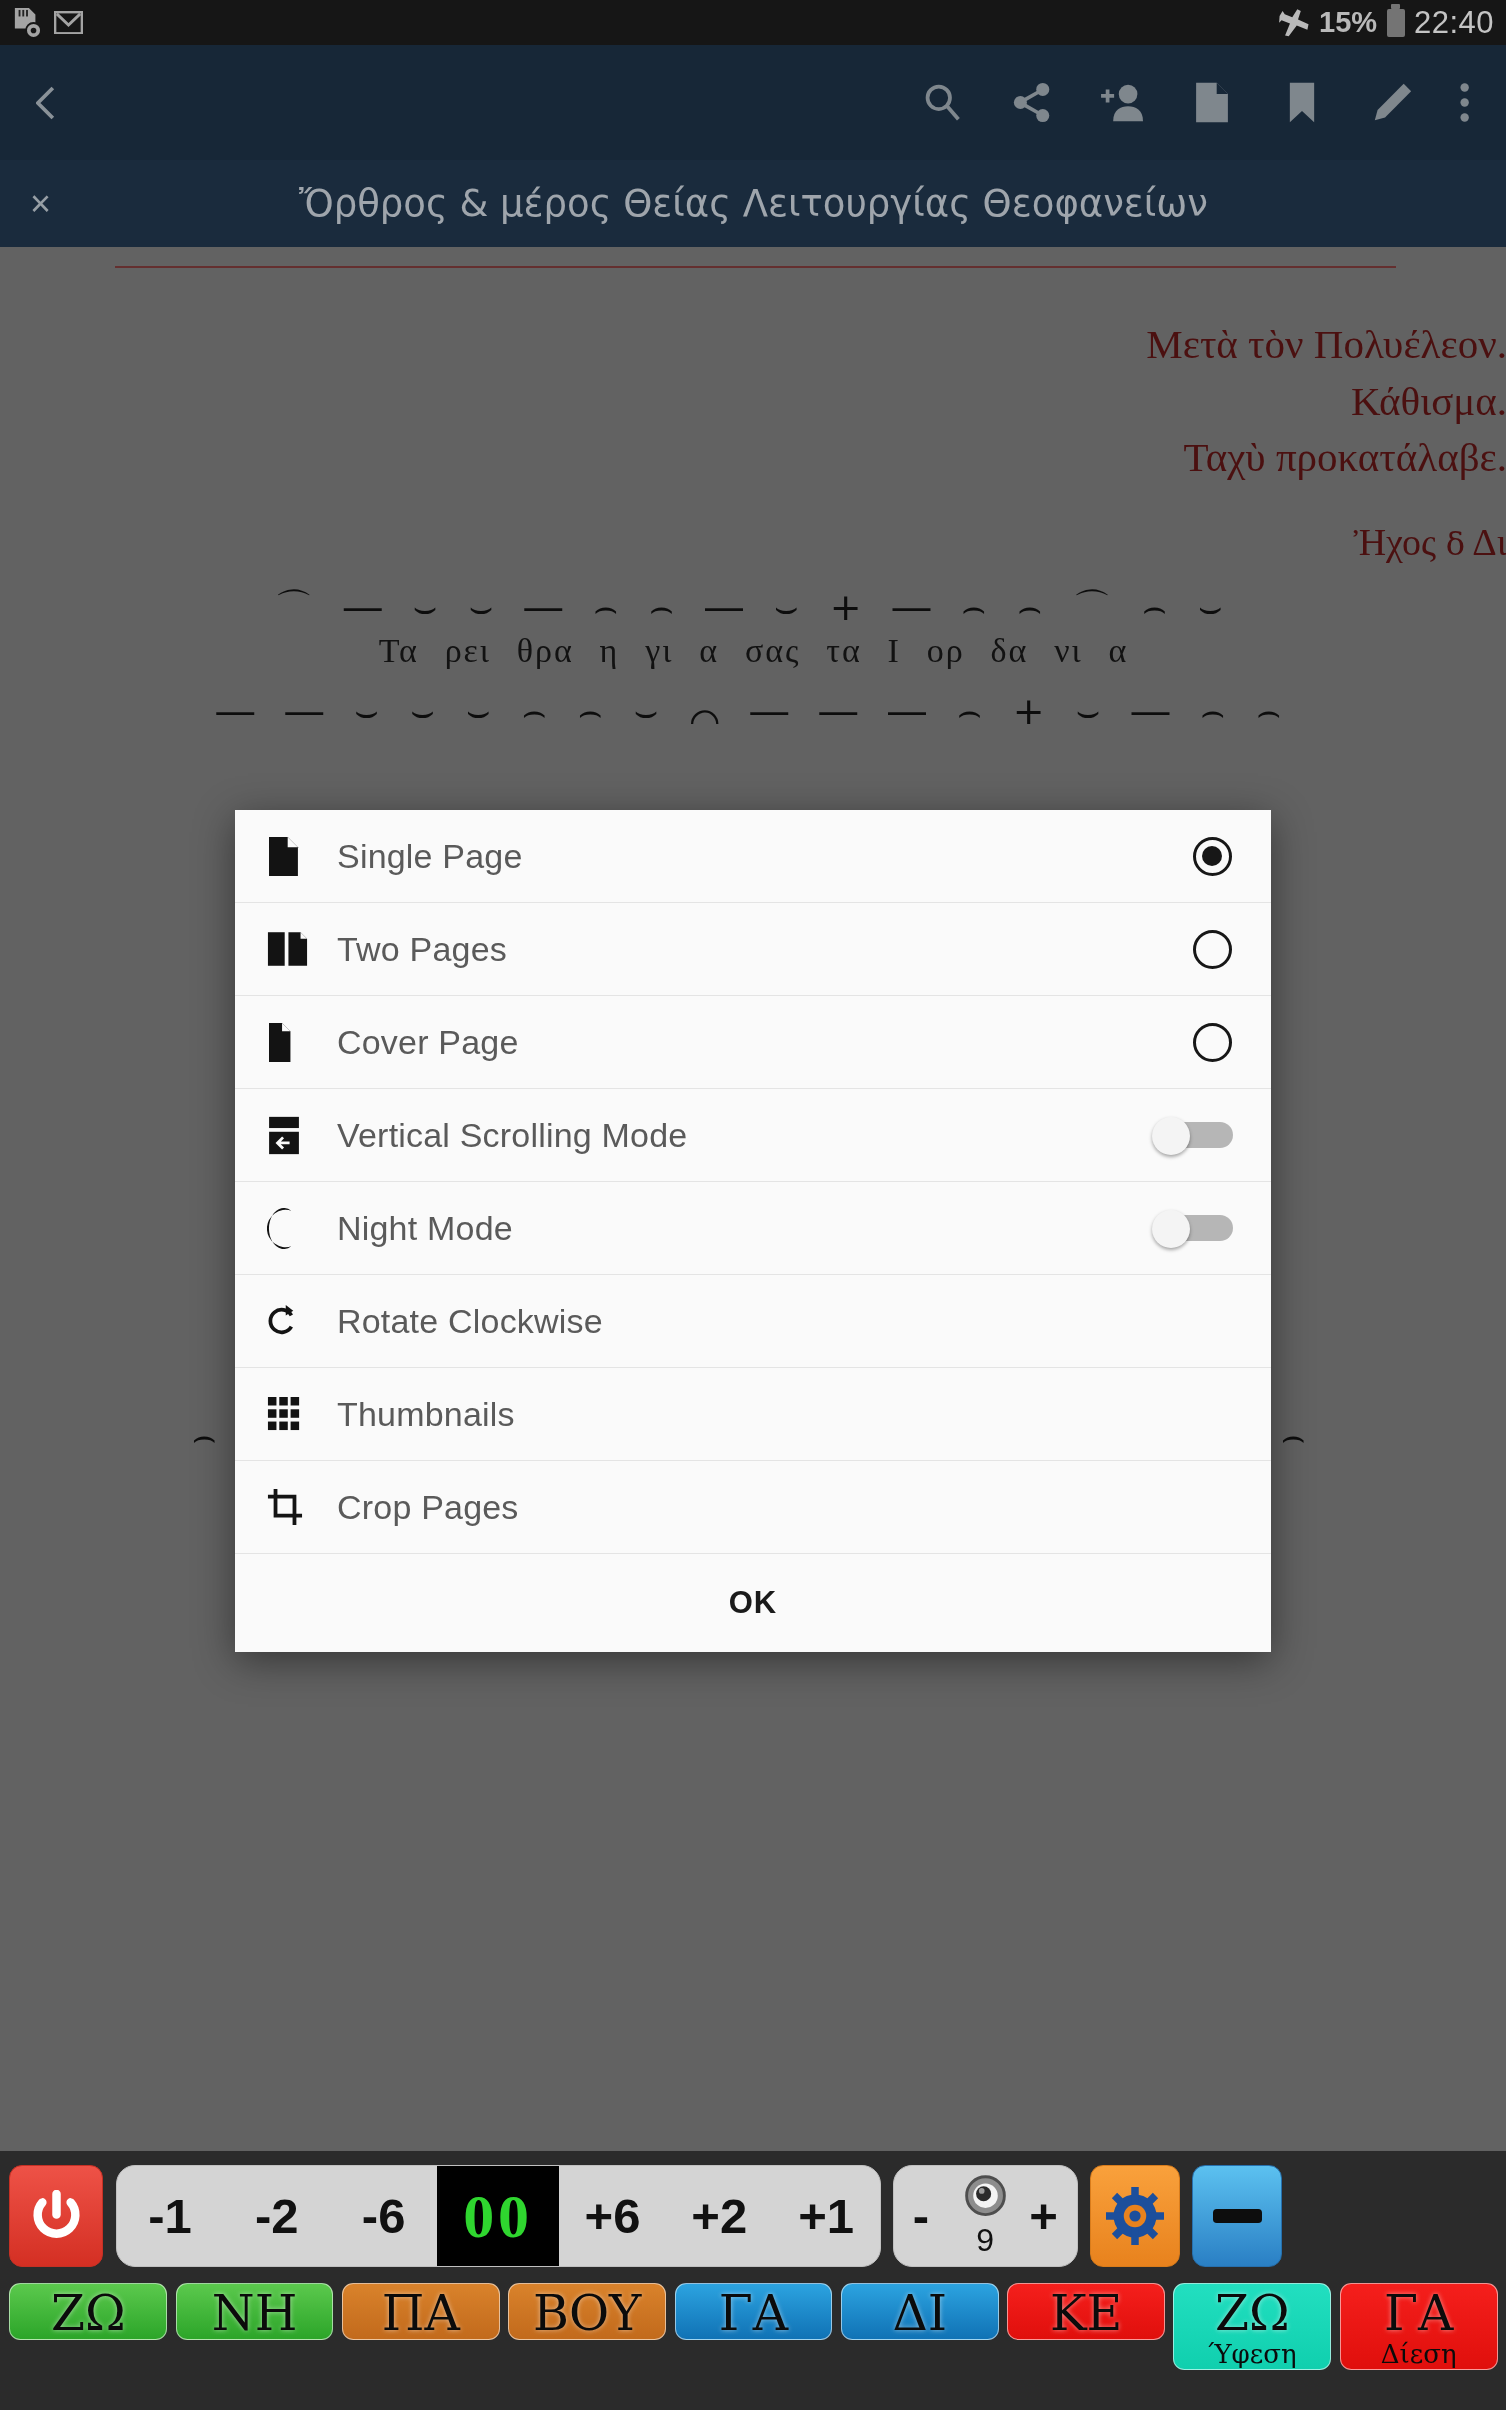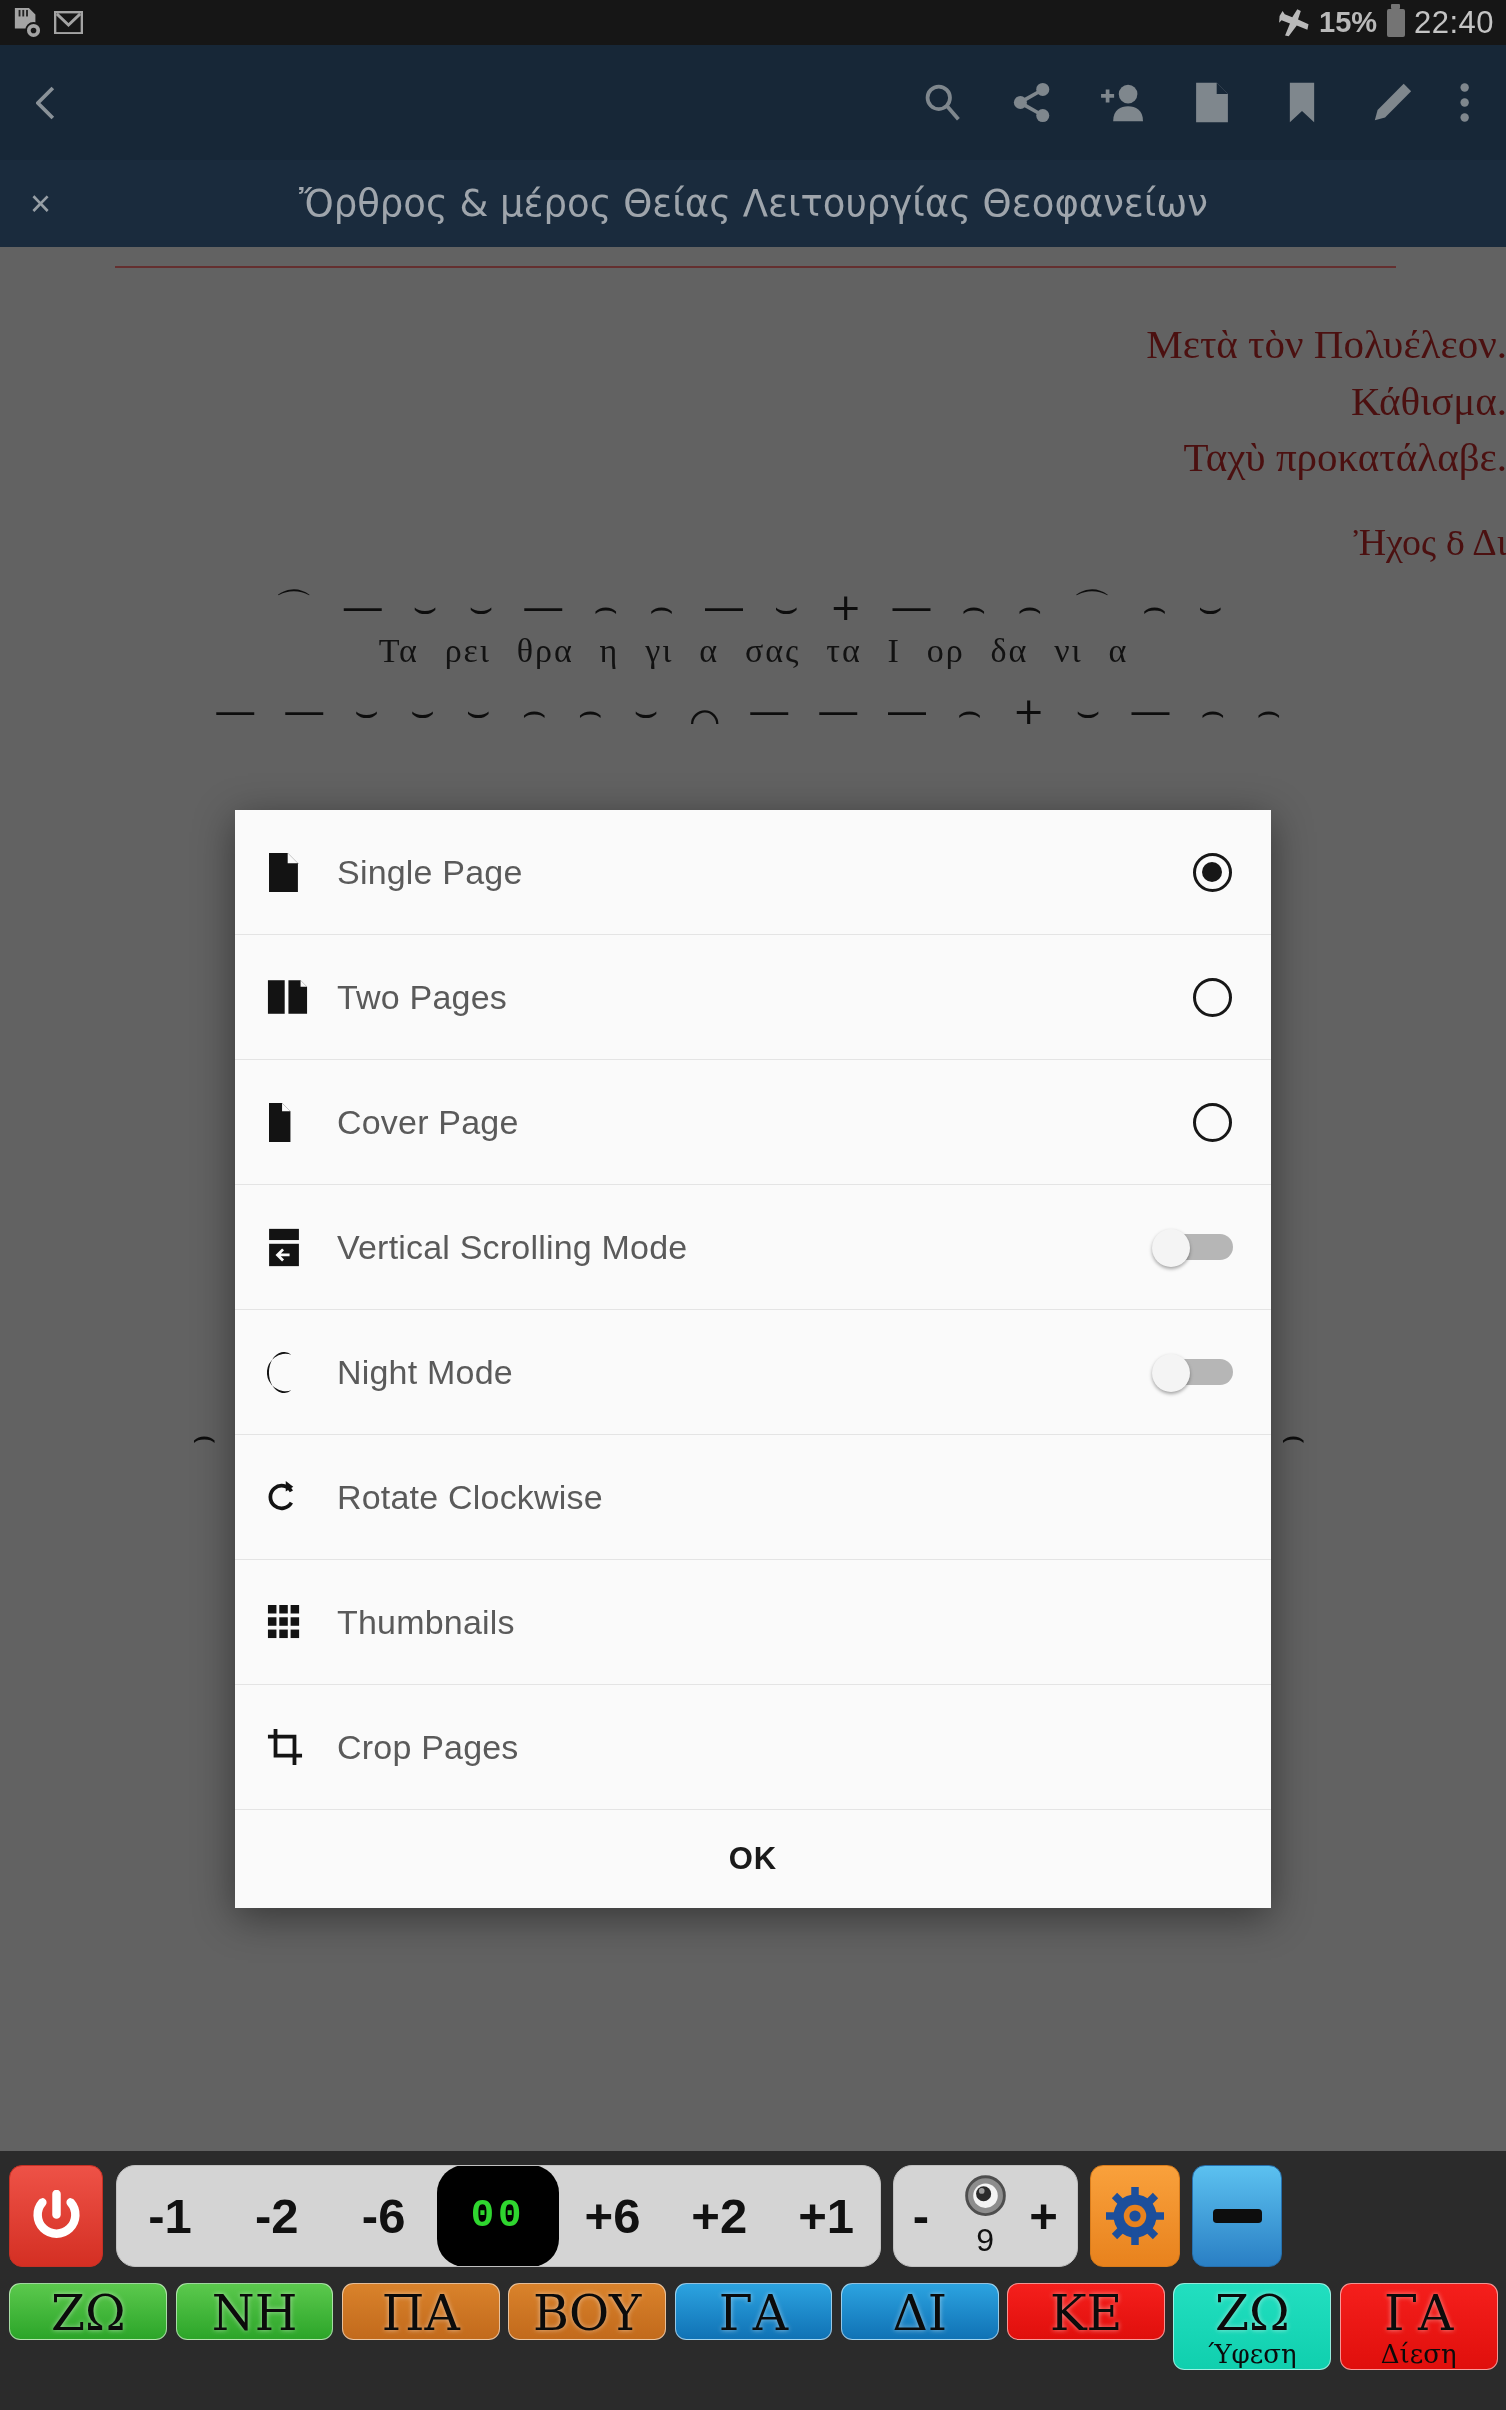--- a/index.html
+++ b/index.html
@@ -88,21 +88,21 @@
 
   
   .scrim { position: absolute; top: 0; left: 0; width: 1507px; height: 2411px;
            background: rgba(0,0,0,0.18); }
   .dialog {
     position: absolute; top: 810px; left: 235px; width: 1036px;
     background: #fafafa;
     box-shadow: 0 9.4px 38px rgba(0,0,0,0.45);
   }
   .drow {
-    display: flex; align-items: center; height: 125px; padding: 0 32px;
+    display: flex; align-items: center; height: 93px; padding: 0 32px;
     border-bottom: 0.9px solid #e4e4e4; position: relative;
   }
   .drow:first-child { border-top: none; }
   .drow .dicon { width: 70px; display: flex; align-items: center; justify-content: flex-start; }
   .drow .dlabel {
     flex: 1; font-size: 34px; color: #5a5a5a; font-family: "Liberation Sans", sans-serif;
     font-weight: 400; letter-spacing: 0.2px;
   }
   .radio {
     width: 39px; height: 39px; border: 3.8px solid #171717; border-radius: 50%;
@@ -151,22 +151,22 @@
     display: flex; align-items: center; overflow: hidden;
     border: 1.9px solid #c0c0c0;
   }
   .tr-btn {
     flex: 1; text-align: center; font-size: 49px; font-weight: bold;
     color: #111; font-family: "Liberation Sans", sans-serif;
   }
   .tr-led {
     flex: 0 0 122px; height: 102px; background: #000;
     display: flex; align-items: center; justify-content: center;
-    font-family: Liberation Mono, monospace; font-size: 39px;
-    color: #2fd62f; letter-spacing: 3.8px; font-weight: bold; border-radius: 28px;
+    font-family: Liberation Serif, serif; font-size: 62px;
+    color: #2fd62f; letter-spacing: 3.8px; font-weight: bold;
   }
   .volume {
     flex: 0 0 185px; height: 102px; border-radius: 19px; background: #d4d4d4;
     border: 1.9px solid #c0c0c0; position: relative;
     display: flex; align-items: center; justify-content: space-between;
     padding: 0 19px;
   }
   .vol-minus, .vol-plus { font-size: 49px; font-weight: bold; color: #111; line-height: 0.7; }
   .vol-center { position: absolute; left: 0; right: 0; top: 0; bottom: 0;
     display: flex; flex-direction: column; align-items: center; justify-content: center; gap: 0px; }

